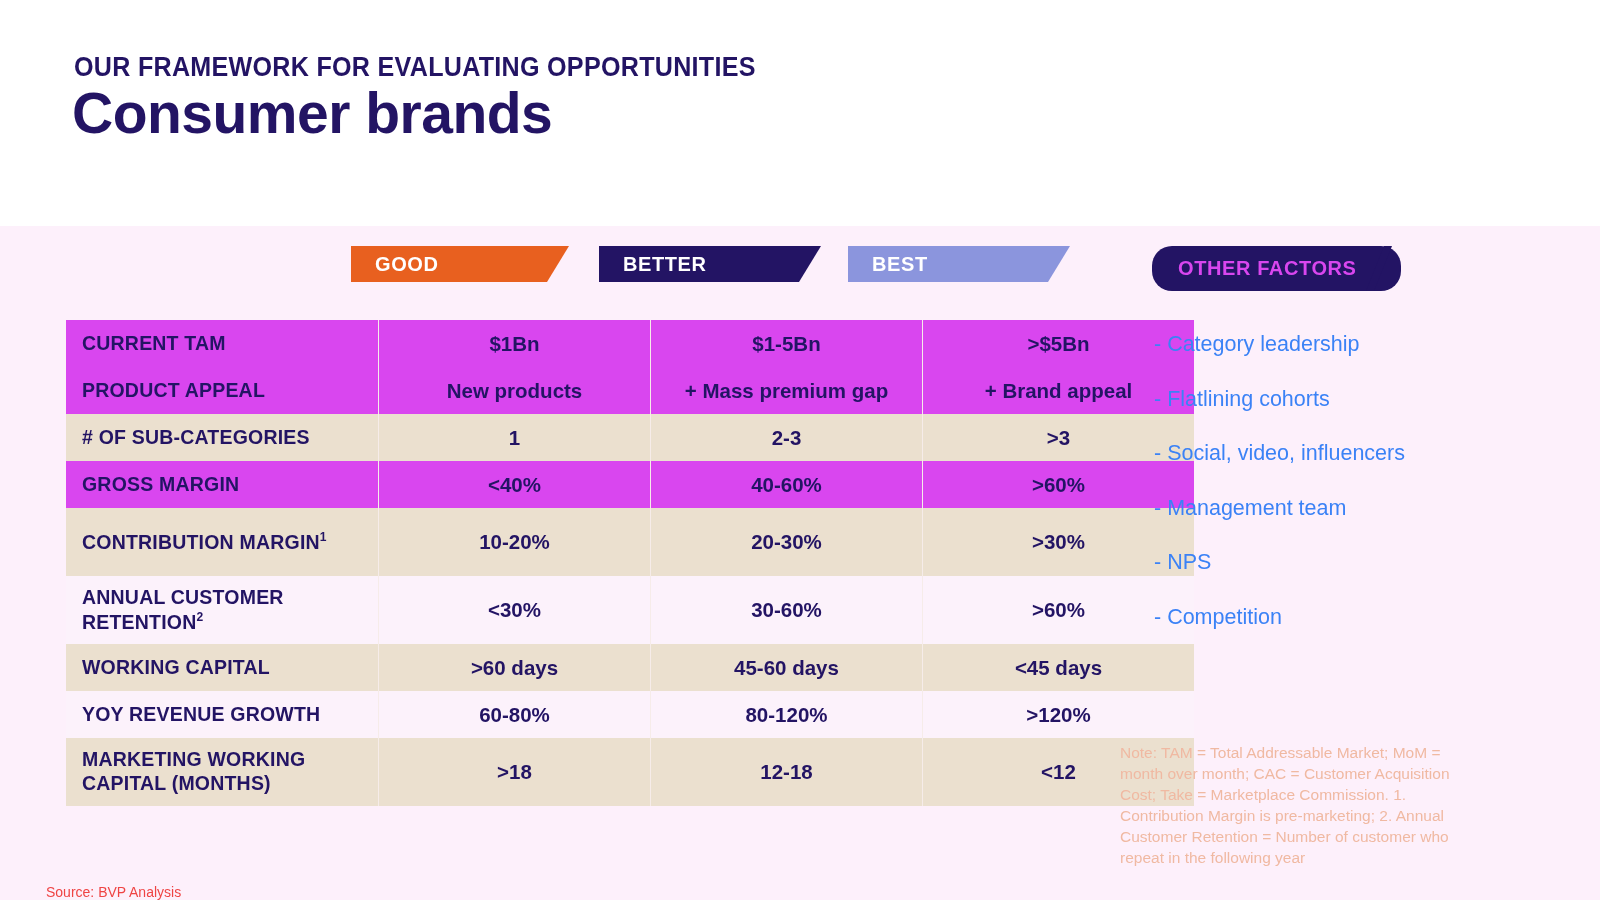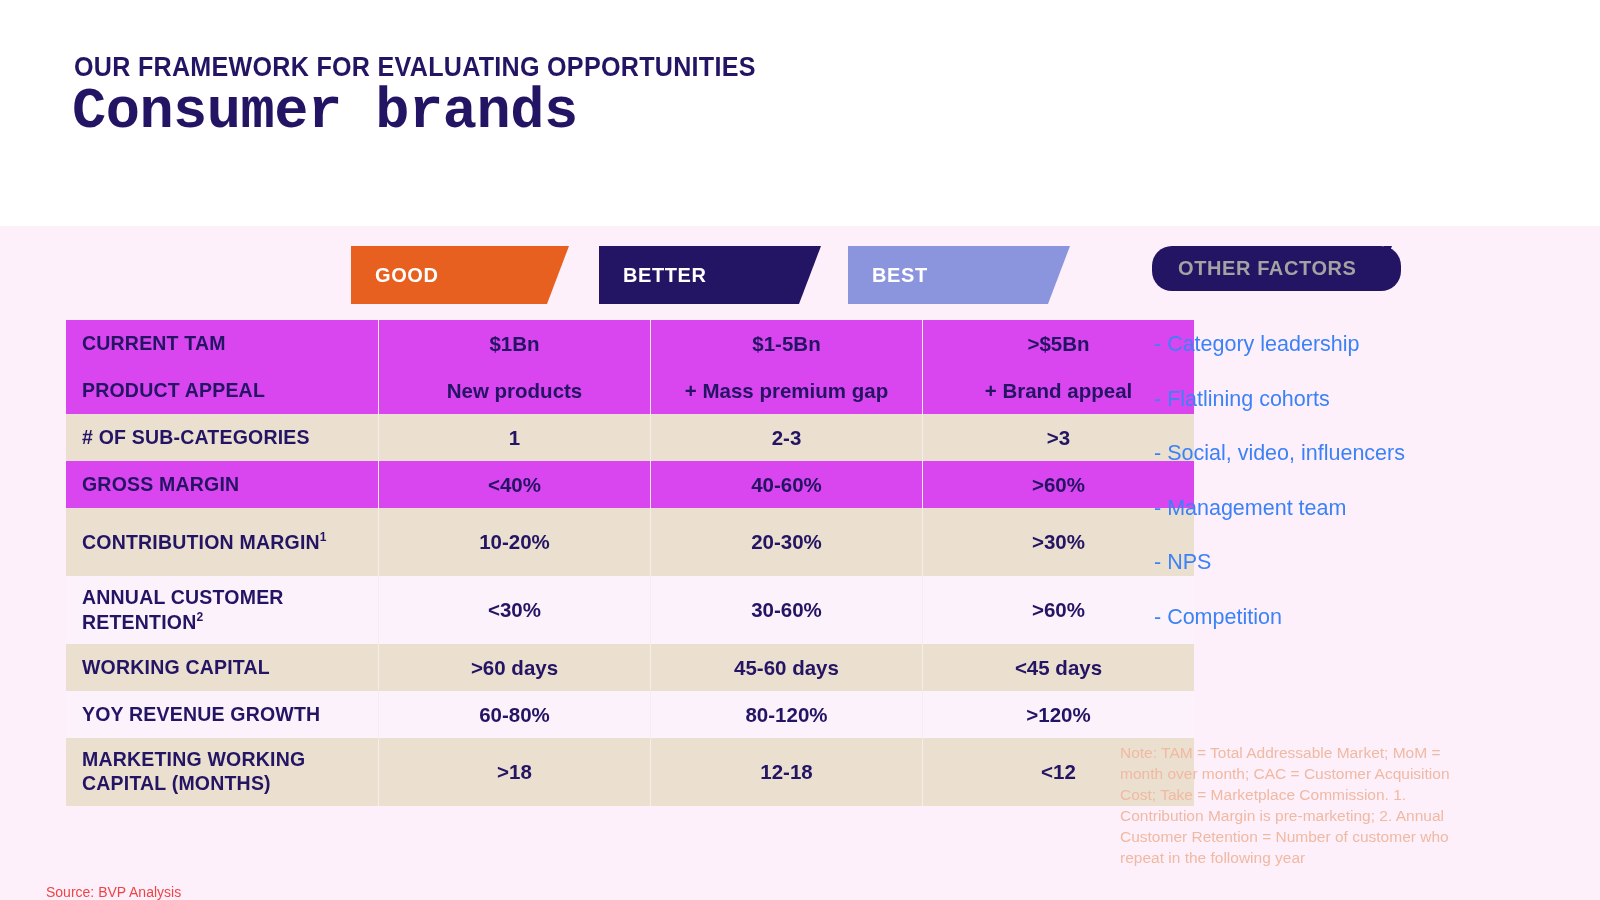--- a/index.html
+++ b/index.html
@@ -33,37 +33,37 @@
     transform: scaleX(0.93);
     transform-origin: left top;
     white-space: nowrap;
   }
   #page-title {
     position: absolute;
     left: 72px; top: 80px;
     font-size: 57px;
     font-weight: bold;
     color: #231464;
-    font-family: Liberation Mono, monospace;
+    font-family: Liberation Sans, sans-serif;
     letter-spacing: -0.5px;
     white-space: nowrap;
   }
 
   
   #body-band {
     position: absolute;
     left: 0; top: 226px;
     width: 1600px; height: 674px;
     background: #fdf0fb;
   }
 
   
   .banner {
     position: absolute;
-    height: 58px;
+    height: 36px;
     top: 246px;
     display: flex;
     align-items: center;
     color: #ffffff;
     font-size: 20px;
     font-weight: bold;
     letter-spacing: 0.6px;
     padding-left: 24px;
     box-sizing: border-box;
     clip-path: polygon(0 0, 100% 0, calc(100% - 22px) 100%, 0 100%);
@@ -71,21 +71,21 @@
   #banner-good  { left: 351px; width: 218px; background: #e8601f; }
   #banner-better{ left: 599px; width: 222px; background: #231464; }
   #banner-best  { left: 848px; width: 222px; background: #8b95dd; }
 
   #banner-other {
     position: absolute;
     left: 1152px; top: 246px;
     width: 249px; height: 45px;
     background: #231464;
     display: flex; align-items: center;
-    color: #a3a3a3;
+    color: #d946ef;
     font-size: 20px; font-weight: bold;
     letter-spacing: 0.6px;
     padding-left: 26px;
     box-sizing: border-box;
     border-radius: 20px;
   }
   #banner-other-tab {
     position: absolute;
     left: 1366px; top: 246px;
     width: 26px; height: 45px;

